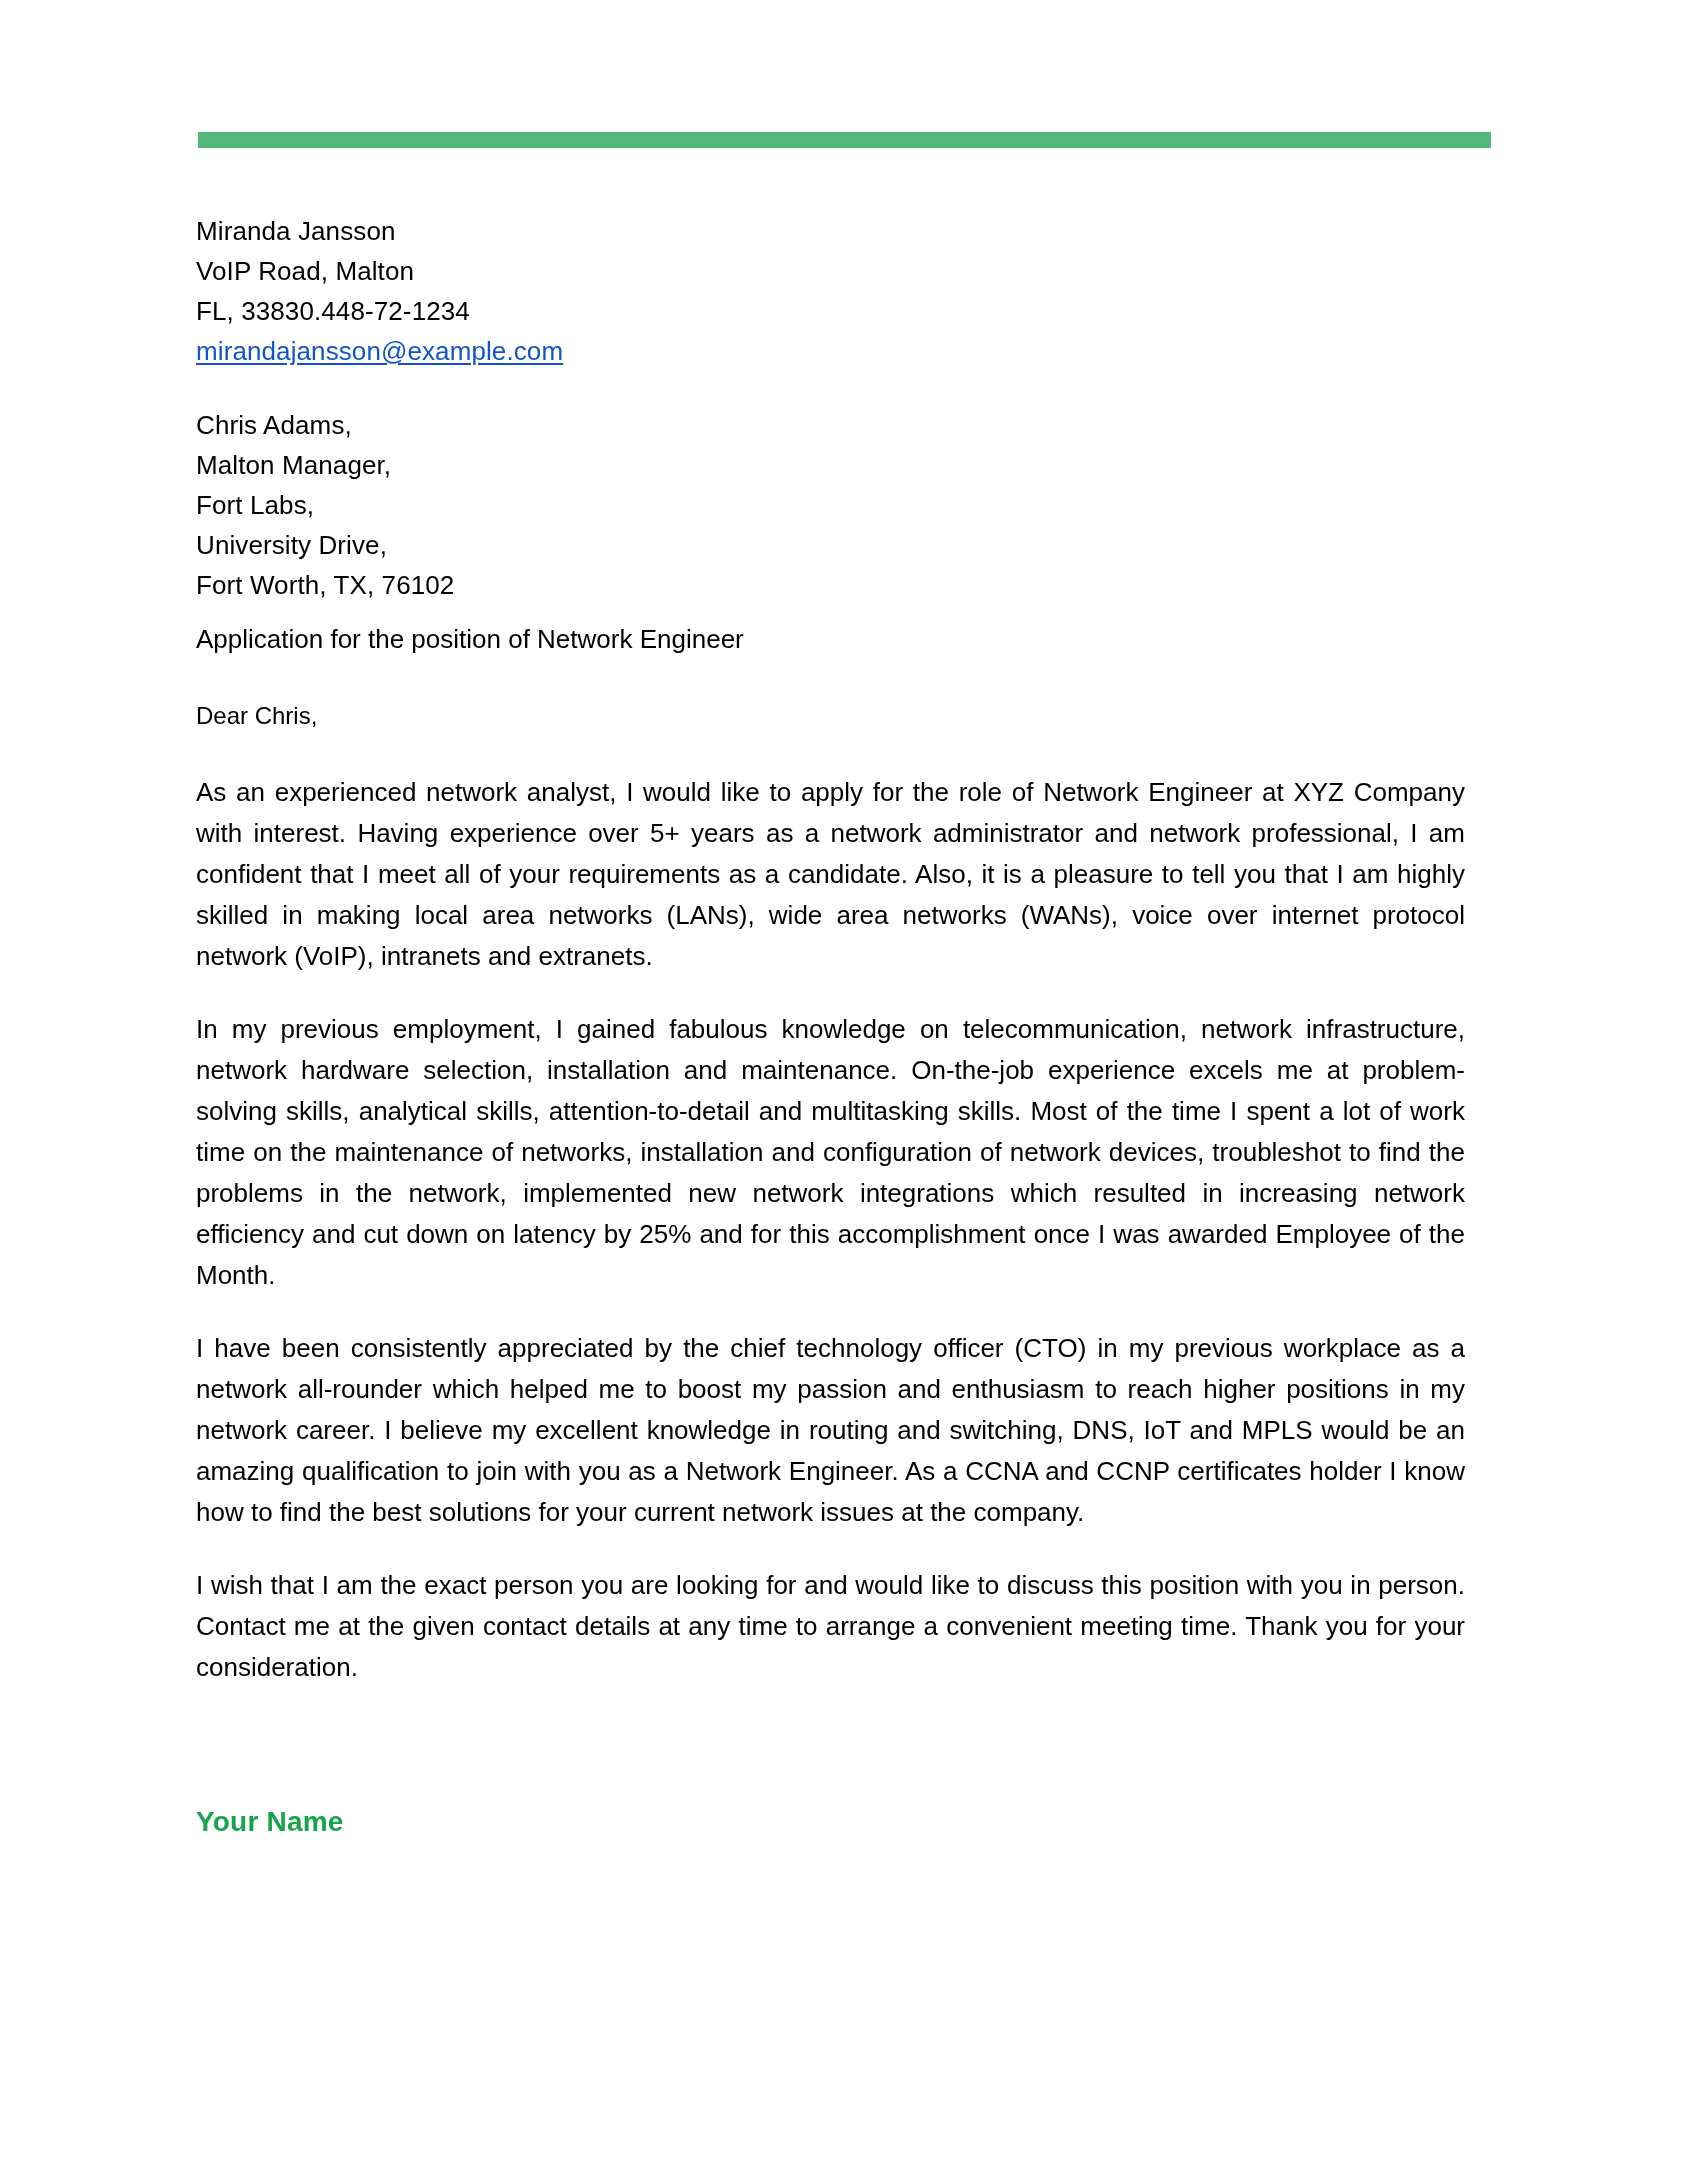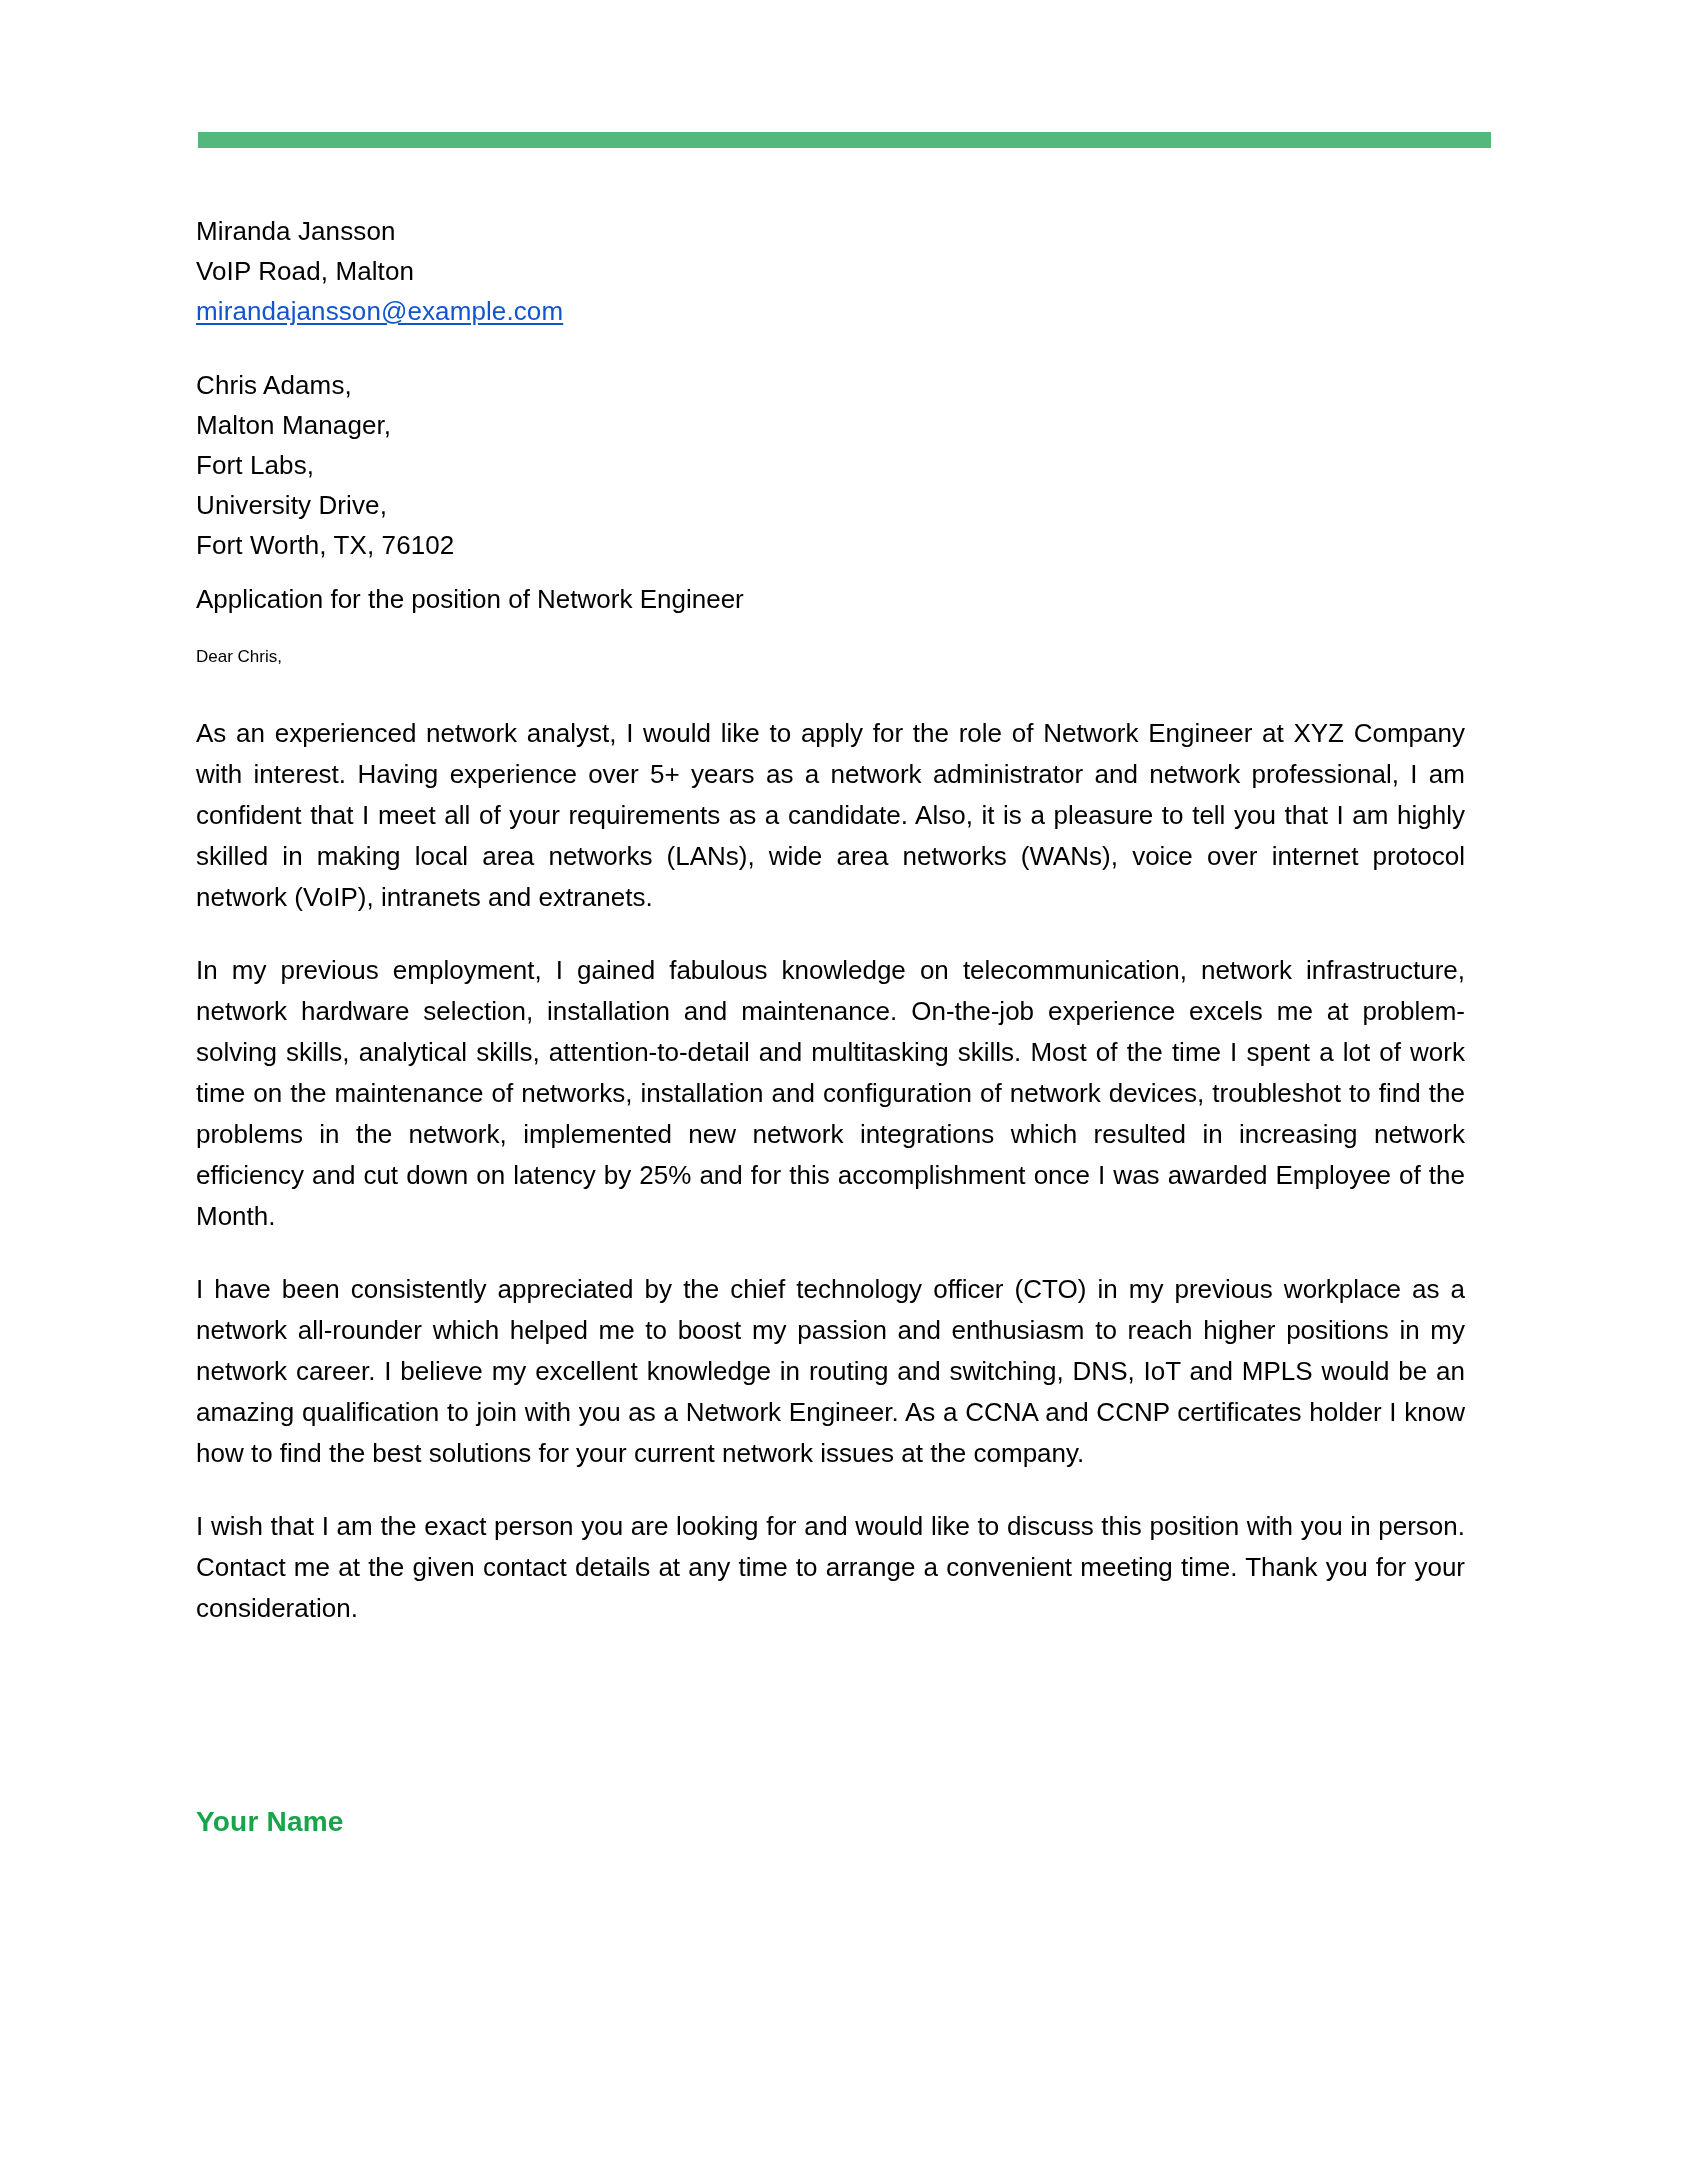--- a/index.html
+++ b/index.html
@@ -59,23 +59,23 @@
 
   .gap-sm { height: 34px; }
 
   .subject-line {
     font-size: 26px;
     line-height: 40px;
     margin-top: 14px;
   }
 
   .salutation {
-    font-size: 17px;
+    font-size: 24px;
     line-height: 40px;
-    margin-top: 18px;
+    margin-top: 37px;
   }
 
   .body-para {
     font-size: 26px;
     line-height: 41px;
     text-align: justify;
     text-justify: inter-word;
     margin-top: 32px;
     letter-spacing: 0px;
     word-spacing: 0px;
@@ -98,20 +98,21 @@
 
 <div class="page">
 
   <div class="header-rule"></div>
 
   <div class="content">
 
     <div class="addr-block">
       <div class="addr-line">Miranda Jansson</div>
       <div class="addr-line">VoIP Road, Malton</div>
+      <div class="addr-line">FL, 33830.448-72-1234</div>
       <div class="addr-line"><span class="email-link">mirandajansson@example.com</span></div>
     </div>
 
     <div class="gap-sm"></div>
 
     <div class="addr-block">
       <div class="addr-line">Chris Adams,</div>
       <div class="addr-line">Malton Manager,</div>
       <div class="addr-line">Fort Labs,</div>
       <div class="addr-line">University Drive,</div>

